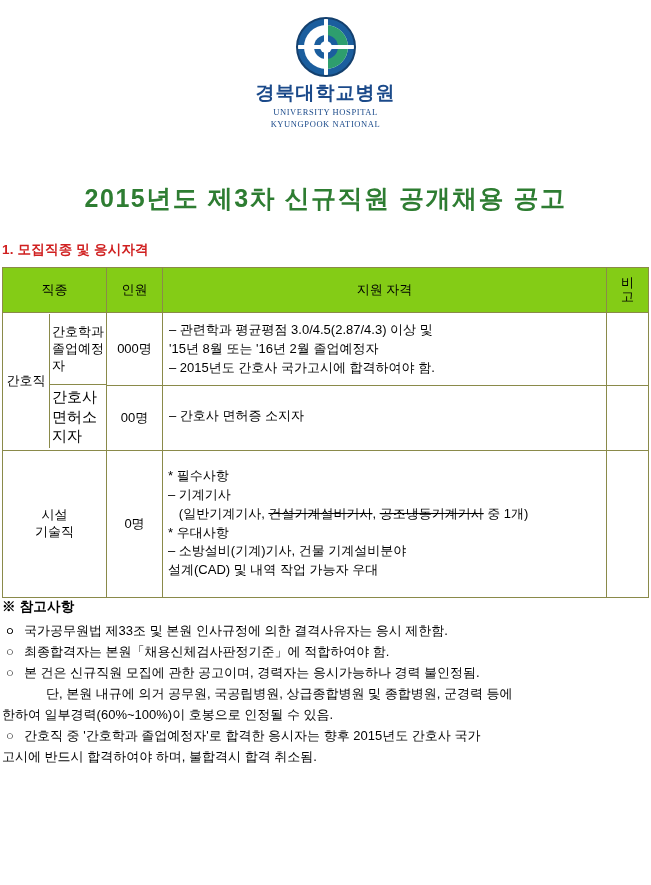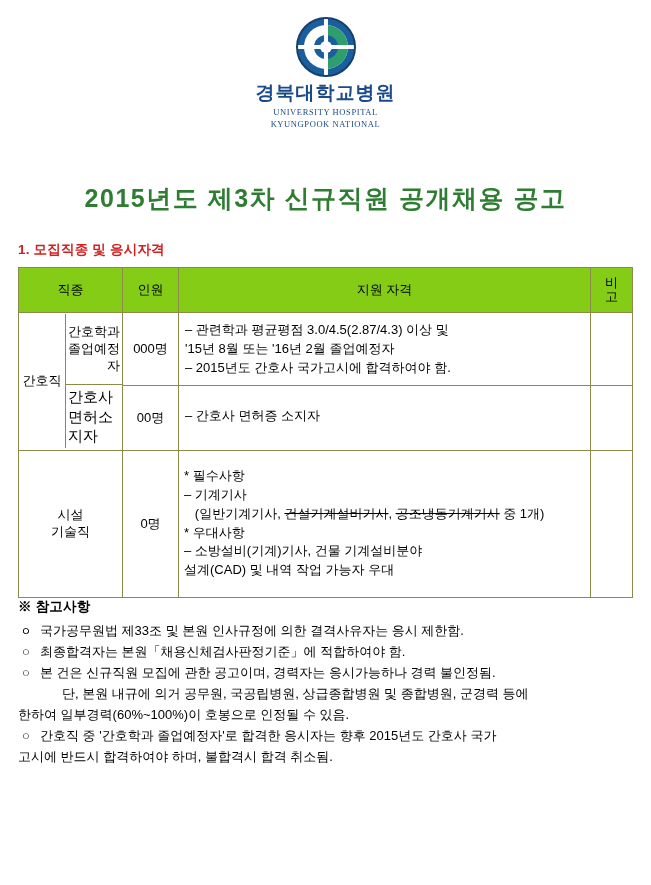--- a/index.html
+++ b/index.html
@@ -12,21 +12,21 @@
     height: 885px;
     font-family: "Liberation Sans", sans-serif;
     color: #000000;
     overflow: hidden;
   }
   .page {
     width: 651px;
     height: 628px;
     position: relative;
     box-sizing: border-box;
-    padding: 0 18px;
+    padding: 0 2px;
   }
 
   
   .logo-block {
     text-align: center;
     padding-top: 16px;
   }
   .logo-mark {
     width: 62px;
     height: 62px;
@@ -186,21 +186,21 @@
       </tr>
     </thead>
     <tbody>
 
       <tr>
         <td class="job-group" style="padding:0">
           <table style="width:100%;border-collapse:collapse;table-layout:fixed">
             <tbody>
                 <tr>
               <td rowspan="2" style="width:46px;border:none;border-right:1px solid #8a8a4a;text-align:center;font-size:13px;padding:0">간호직</td>
-              <td style="border:none;border-bottom:1px solid #8a8a4a;text-align:right;height:66px;line-height:1.3;font-size:13px;padding:2px">
+              <td style="border:none;border-bottom:1px solid #8a8a4a;text-align:left;height:66px;line-height:1.3;font-size:13px;padding:2px">
                 <span style="display:block">간호학과</span>
                 <span style="display:block">졸업예정자</span>
               </td>
             </tr>
             <tr>
               <td style="border:none;text-align:left;height:58px;line-height:1.3;font-size:15px;padding:2px">
                 <span style="display:block">간호사</span>
                 <span style="display:block">면허소지자</span>
               </td>
             </tr>

